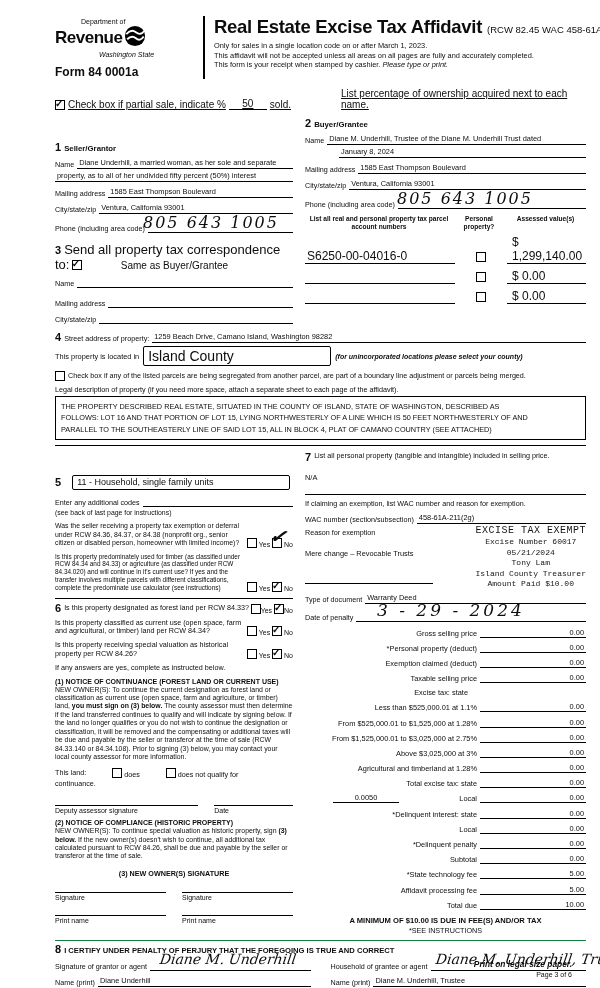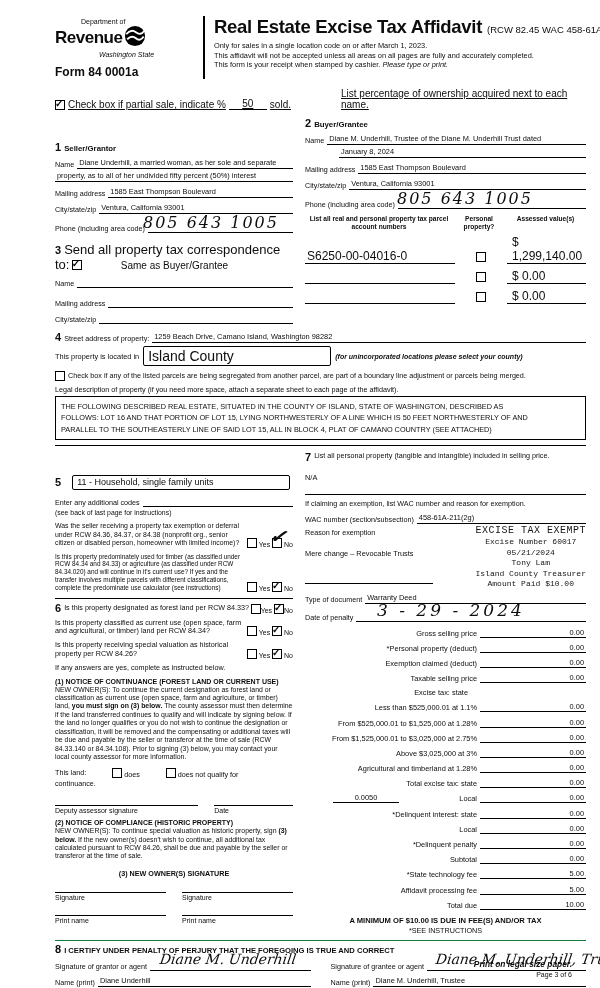--- a/index.html
+++ b/index.html
@@ -254,21 +254,21 @@
       <span>This property is located in</span>
       <span class="countybox">Island County</span>
       <span class="it" style="font-weight:bold; font-size:7px;">(for unincorporated locations please select your county)</span>
     </div>
     <div class="seg-row">
       <span class="cb"></span>
       <span>Check box if any of the listed parcels are being segregated from another parcel, are part of a boundary line adjustment or parcels being merged.</span>
     </div>
     <div class="legal-lab">Legal description of property (if you need more space, attach a separate sheet to each page of the affidavit).</div>
     <div class="legalbox">
-      <div>THE FOLLOWING DESCRIBED REAL ESTATE, SITUATED IN THE COUNTY OF ISLAND, STATE OF WASHINGTON, DESCRIBED AS</div>
+      <div>THE PROPERTY DESCRIBED REAL ESTATE, SITUATED IN THE COUNTY OF ISLAND, STATE OF WASHINGTON, DESCRIBED AS</div>
       <div>FOLLOWS:  LOT 16 AND THAT PORTION OF LOT 15, LYING NORTHWESTERLY OF A LINE WHICH IS 50 FEET NORTHWESTERLY OF AND</div>
       <div>PARALLEL TO THE SOUTHEASTERLY LINE OF SAID LOT 15, ALL IN BLOCK 4, PLAT OF CAMANO COUNTRY   (SEE ATTACHED)</div>
     </div>
   </div>
 
   <div class="sec57">
     <div class="col-l">
 
       <div class="s5-coderow">
         <span class="secnum">5</span>
@@ -492,21 +492,21 @@
             <span class="fval">Diane Underhill</span>
           </div>
         <div class="s8line" style="margin-top:9px;">
             <span class="lab" style="white-space:nowrap; padding-right:3px;">Date &amp; city of signing</span>
             <span class="fval"></span>
           <span class="hand hand-datecity">3/29/2024   Ventura, CA</span>
         </div>
       </div>
       <div class="s8col">
         <div class="s8line">
-            <span class="lab" style="white-space:nowrap; padding-right:3px;">Signature of grantee or agent</span>
+            <span class="lab" style="white-space:nowrap; padding-right:3px;">Household of grantee or agent</span>
             <span class="fval"></span>
           <span class="script sig-over">Diane M. Underhill, Trustee</span>
         </div>
         <div class="s8line">
             <span class="lab" style="white-space:nowrap; padding-right:3px;">Name (print)</span>
             <span class="fval">Diane M. Underhill, Trustee</span>
           </div>
         <div class="s8line" style="margin-top:9px;">
             <span class="lab" style="white-space:nowrap; padding-right:3px;">Date &amp; city of signing</span>
             <span class="fval"></span>

